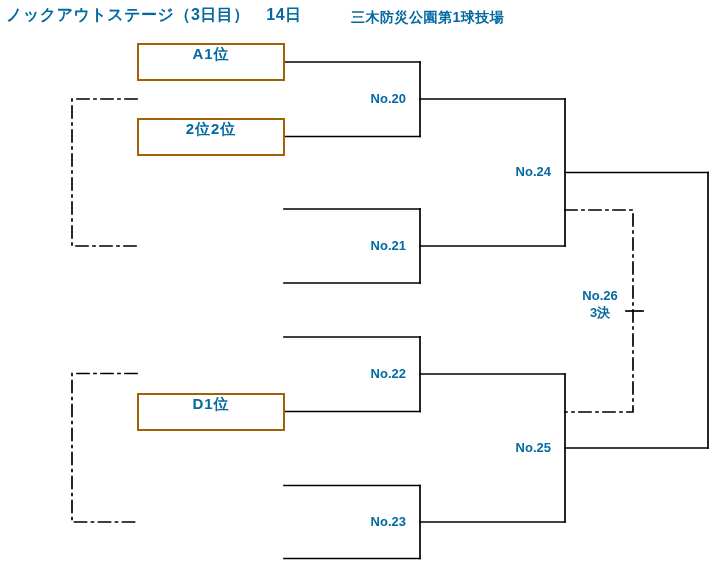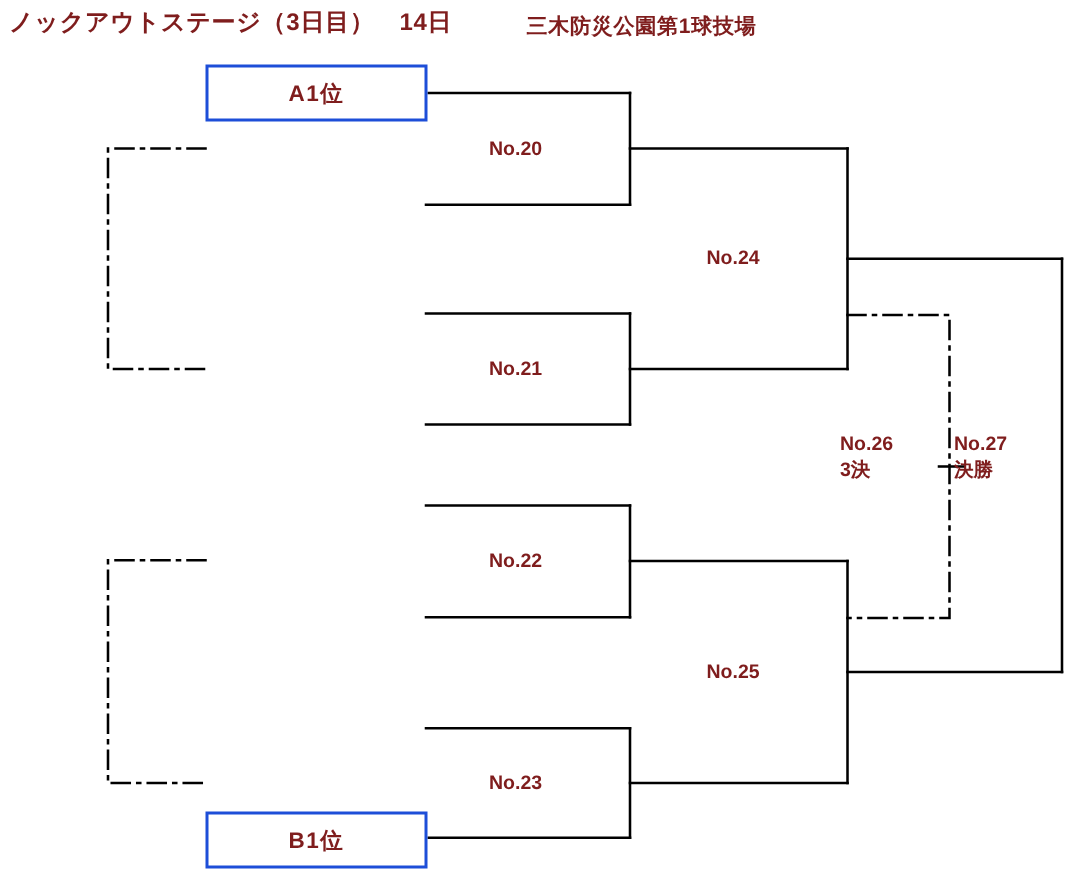--- a/index.html
+++ b/index.html
@@ -2,21 +2,21 @@
 <html><head>
 <meta charset="utf-8">
 <style>
   html, body { margin: 0; padding: 0; background: #ffffff; }
   .stage {
     position: relative;
     width: 720px;
     height: 588px;
     background: #ffffff;
     font-family: "Liberation Sans", "DejaVu Sans", sans-serif;
-    color: #7f1d1d;
+    color: #0369a1;
     overflow: hidden;
   }
   .title {
     position: absolute;
     left: 6px;
     top: 5px;
     font-size: 16px;
     font-weight: bold;
     letter-spacing: 0.5px;
     white-space: pre;
@@ -31,40 +31,39 @@
     white-space: pre;
   }
   svg.lines { position: absolute; left: 0; top: 0; }
   .ln { stroke: #000000; stroke-width: 1.7; fill: none; stroke-linecap: square; }
   .dash { stroke-dasharray: 12 5 2 5; }
   .team-box {
     position: absolute;
     left: 137px;
     width: 148px;
     height: 38px;
-    border: 2px solid #1d4ed8;
+    border: 2px solid #a16207;
     box-sizing: border-box;
     background: #ffffff;
     display: flex;
-    align-items: center;
     justify-content: center;
     font-size: 15px;
     font-weight: bold;
     letter-spacing: 1px;
   }
   .match-label {
     position: absolute;
     font-size: 13px;
     font-weight: bold;
     line-height: 18px;
     height: 18px;
     width: 80px;
   }
-  .match-label.right { text-align: left; }
-  .match-label.center { text-align: left; height: auto; line-height: 17px; }
+  .match-label.right { text-align: right; }
+  .match-label.center { text-align: center; height: auto; line-height: 17px; }
 </style>
 </head>
 <body>
 
 <div class="stage">
 
   <div class="title">ノックアウトステージ（3日目）　14日</div>
   <div class="venue">三木防災公園第1球技場</div>
 
   <svg class="lines" width="720" height="588" viewBox="0 0 720 588" aria-hidden="true">
@@ -98,33 +97,32 @@
     <path class="ln dash" d="M565 210 H633 V412 H565"></path>
     <path class="ln" d="M626 311 H643"></path>
 
     <path class="ln dash" d="M137 99 H72 V246 H137"></path>
     <path class="ln dash" d="M137 373.5 H72 V522 H137"></path>
   </svg>
 
   <div class="team-box" style="top:43px">
       <span>A1位</span>
     </div>
-  <div class="team-box" style="top:541px">
-      <span>B1位</span>
+  <div class="team-box" style="top:118px">
+      <span>2位2位</span>
+    </div>
+  <div class="team-box" style="top:393px">
+      <span>D1位</span>
     </div>
 
   <div class="match-label right" style="left:326px; top:90px">No.20</div>
   <div class="match-label right" style="left:326px; top:237px">No.21</div>
   <div class="match-label right" style="left:326px; top:365px">No.22</div>
   <div class="match-label right" style="left:326px; top:513px">No.23</div>
   <div class="match-label right" style="left:471px; top:163px">No.24</div>
   <div class="match-label right" style="left:471px; top:439px">No.25</div>
 
   <div class="match-label center" style="left:560px; top:287px">
     <div>No.26</div>
     <div>3決</div>
   </div>
-  <div class="match-label center" style="left:636px; top:287px">
-    <div>No.27</div>
-    <div>決勝</div>
-  </div>
 
 </div>
 
 </body></html>

